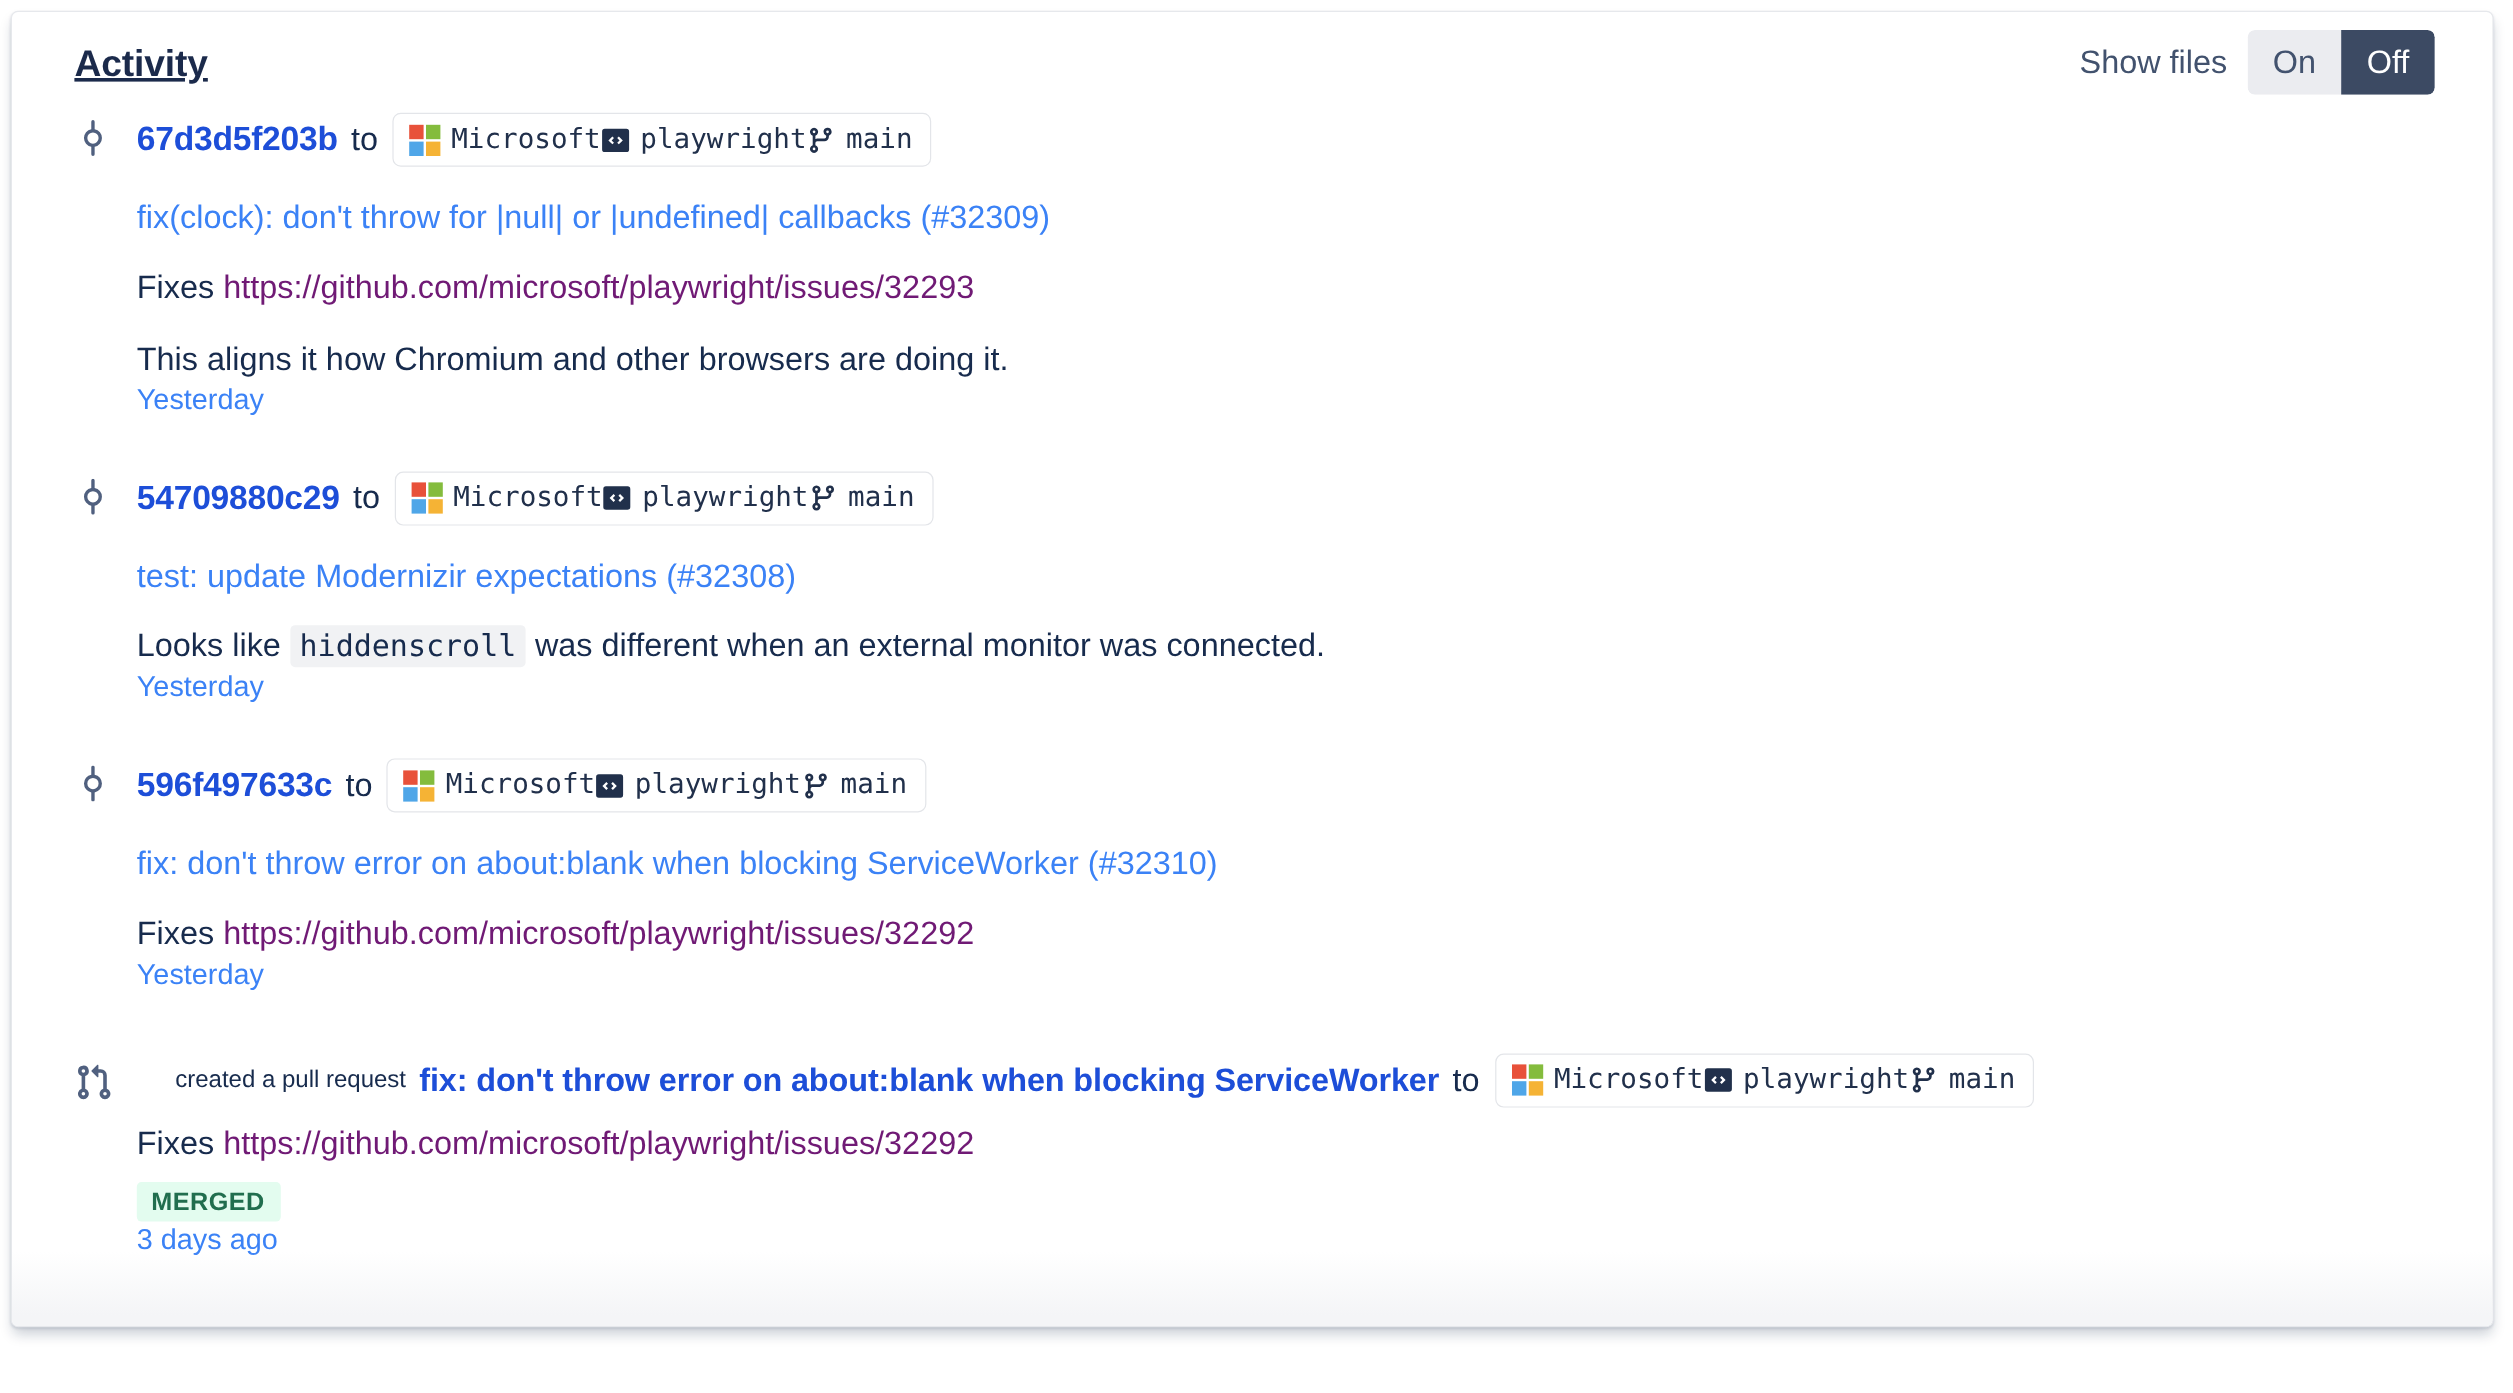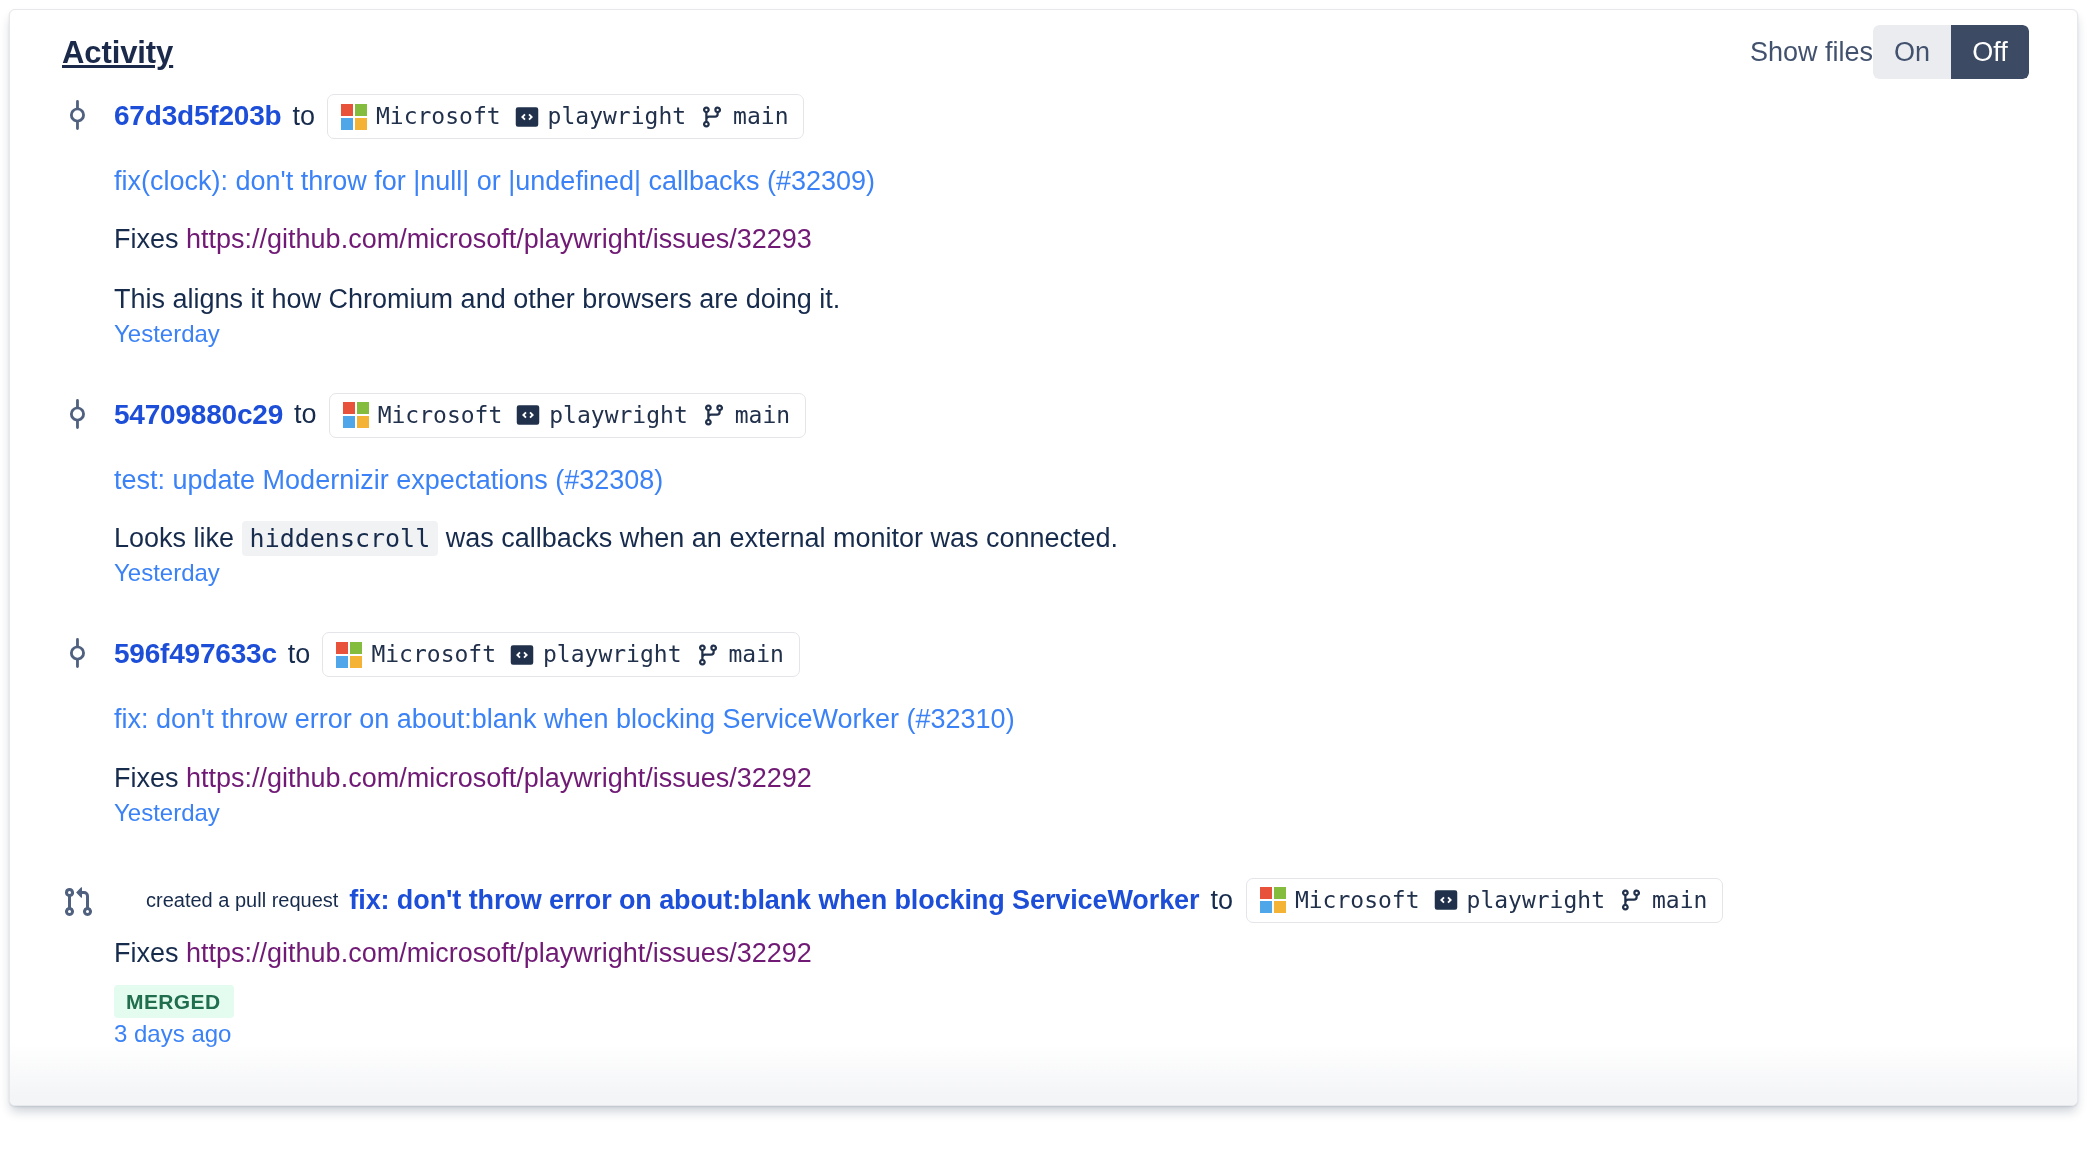--- a/index.html
+++ b/index.html
@@ -37,21 +37,21 @@
     justify-content: space-between;
   }
   .hdr-title {
     font-size: 31px;
     font-weight: 700;
     color: #1b2a4b;
     letter-spacing: -0.1px;
     line-height: 1;
     text-decoration: underline;
   }
-  .hdr-right { display: flex; align-items: center; }
+  .hdr-right { display: flex; align-items: center; gap: 17px; }
   .showfiles-label {
     font-size: 27px;
     color: #42526e;
     line-height: 1;
     white-space: nowrap;
   }
   .toggle {
     display: flex;
     border-radius: 6px;
     overflow: hidden;
@@ -109,21 +109,20 @@
   }
   .to-word {
     font-size: 27px;
     color: #172b4d;
     margin: 0 12px 0 11px;
   }
   
   .chip {
     display: inline-flex;
     align-items: center;
-    gap: 14px;
     border: 1px solid #e3e5e9;
     border-radius: 7px;
     background: #ffffff;
     padding: 6px 15px 6px 13px;
     height: 45px;
   }
   .chip-seg {
     display: inline-flex;
     align-items: center;
     gap: 9px;
@@ -318,21 +317,21 @@
               </span>
               <span class="chip-seg">
                 <svg width="24" height="24" viewBox="0 0 16 16" fill="#21304b" aria-hidden="true">
                     <path d="M9.5 3.25a2.25 2.25 0 1 1 3 2.122V6A2.5 2.5 0 0 1 10 8.5H6a1 1 0 0 0-1 1v1.128a2.251 2.251 0 1 1-1.5 0V5.372a2.25 2.25 0 1 1 1.5 0v1.836A2.492 2.492 0 0 1 6 7h4a1 1 0 0 0 1-1v-.628A2.25 2.25 0 0 1 9.5 3.25Zm-6 0a.75.75 0 1 0 1.5 0 .75.75 0 0 0-1.5 0Zm8.25-.75a.75.75 0 1 0 0 1.5.75.75 0 0 0 0-1.5ZM4.25 12a.75.75 0 1 0 0 1.5.75.75 0 0 0 0-1.5Z"></path>
                   </svg>
                 <span class="chip-text">main</span>
               </span>
             </span>
           </div>
           <div class="msg-title">test: update Modernizir expectations (#32308)</div>
-          <div class="msg-para" style="max-width:1035px"><span>Looks like</span> <code class="inline">hiddenscroll</code> <span>was callbacks when an external monitor was connected.</span></div>
+          <div class="msg-para" style="max-width:1035px"><span>Looks like</span> <code class="inline">hiddenscroll</code> <span>was different when an external monitor was connected.</span></div>
           <div class="ts">Yesterday</div>
         </div>
       </div>
       <div class="entry-spacer"></div>
 
       <div class="entry">
         <div class="entry-icon">
           <svg width="30" height="30" viewBox="0 0 16 16" fill="#50607f" aria-hidden="true">
             <path d="M11.93 8.5a4.002 4.002 0 0 1-7.86 0H.75a.75.75 0 0 1 0-1.5h3.32a4.002 4.002 0 0 1 7.86 0h3.32a.75.75 0 0 1 0 1.5Zm-1.43-.75a2.5 2.5 0 1 0-5 0 2.5 2.5 0 0 0 5 0Z" transform="rotate(90 8 8)"></path>
           </svg>

